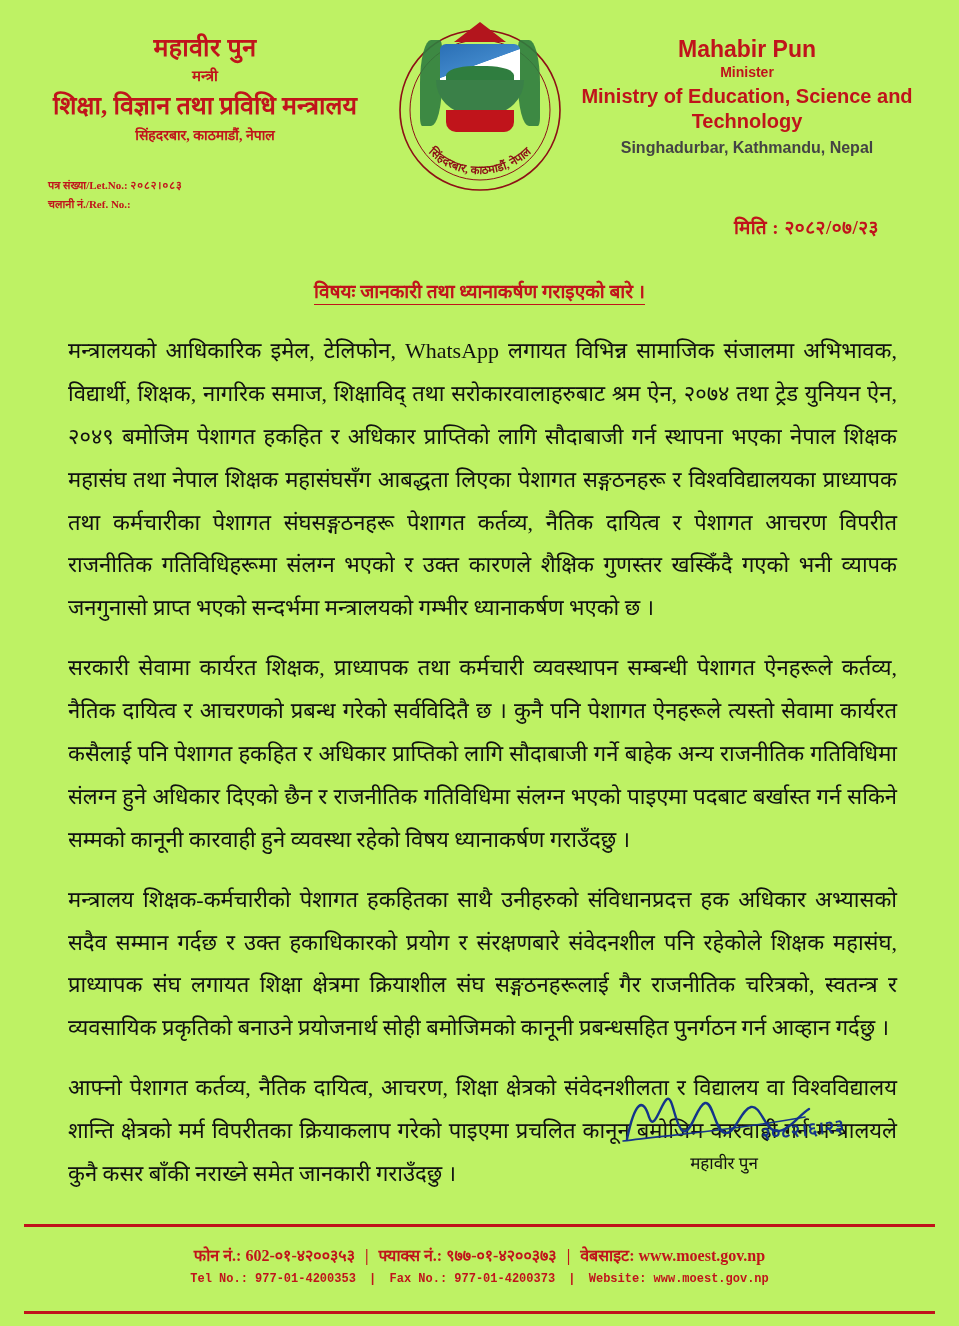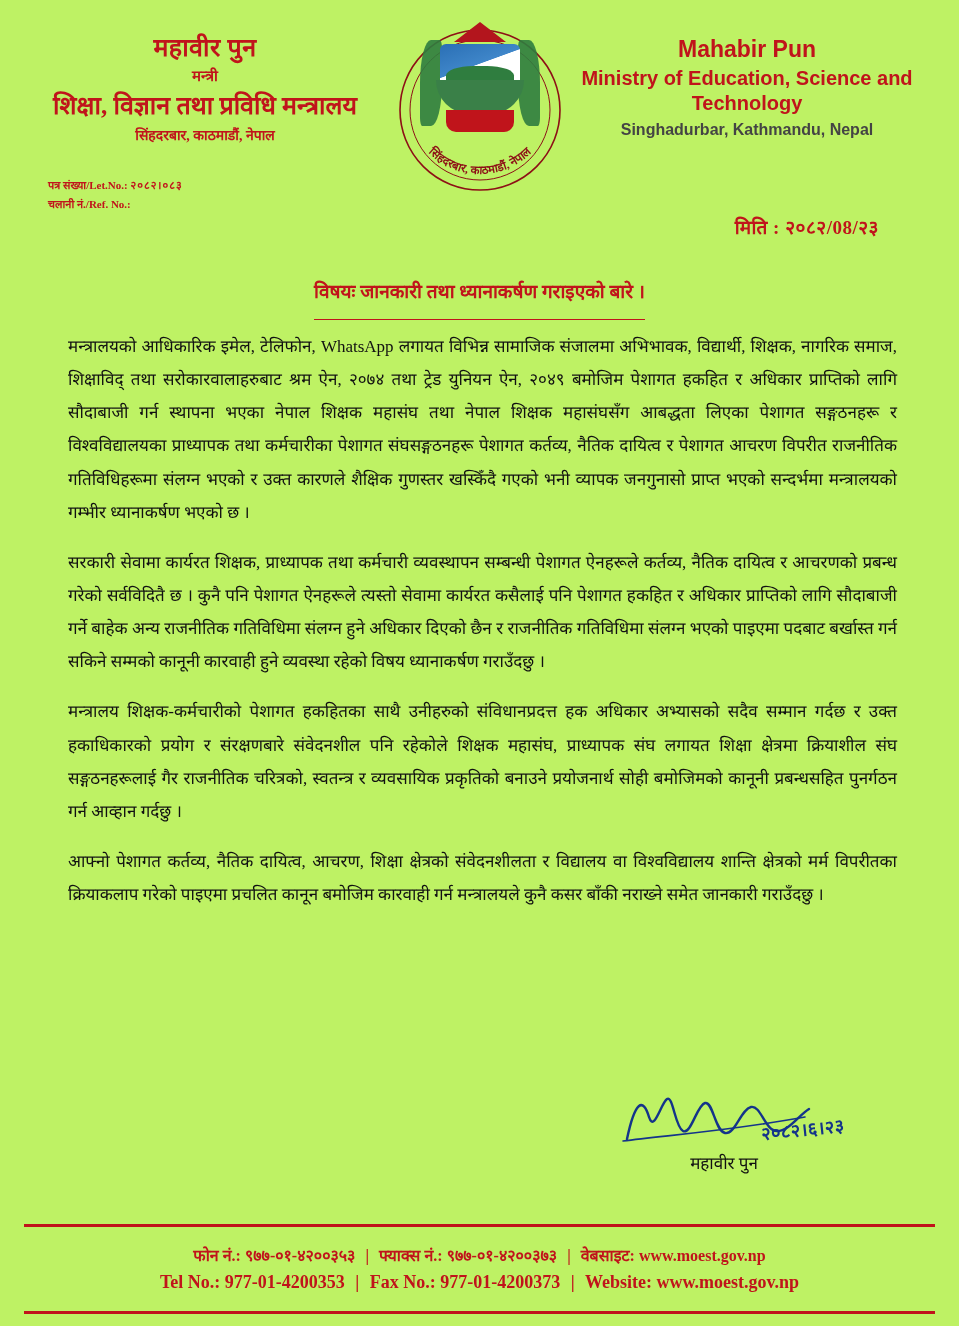--- a/index.html
+++ b/index.html
@@ -204,31 +204,31 @@
     left: 0;
     right: 0;
     top: 278px;
     text-align: center;
     color: #c0141b;
     font-size: 19px;
     font-weight: bold;
   }
   .subject span {
     border-bottom: 1.6px solid #c0141b;
-    padding-bottom: 17px;
+    padding-bottom: 2px;
   }
 
   
   .body-text {
     position: absolute;
     left: 68px;
     right: 62px;
     top: 330px;
     color: #111;
-    font-size: 17px;
+    font-size: 22px;
     line-height: 1.95;
     text-align: justify;
   }
   .body-text p {
     margin: 0 0 17px 0;
     text-indent: 0;
   }
 
   
   .signature {
@@ -287,22 +287,22 @@
     text-align: center;
     color: #c0141b;
     font-weight: bold;
   }
   .footer .fline.np {
     top: 26px;
     font-size: 16px;
   }
   .footer .fline.en {
     top: 54px;
-    font-size: 18px;
-    font-family: Liberation Serif, serif;
+    font-size: 12px;
+    font-family: Liberation Mono, monospace;
   }
   .footer .sep { padding: 0 6px; }
 </style>
 </head>
 <body>
 
 <div class="page">
 
   <div class="letterhead">
 
@@ -335,39 +335,40 @@
         <div class="wreath-r"></div>
         <div class="flag"></div>
         <div class="mtn"></div>
         <div class="hands"></div>
         <div class="base"></div>
       </div>
     </div>
 
     <div class="lh-right">
       <div class="name">Mahabir Pun</div>
+      <div class="post">Minister</div>
       <div class="ministry">Ministry of Education, Science and Technology</div>
       <div class="addr">Singhadurbar, Kathmandu, Nepal</div>
     </div>
   </div>
 
   <div class="refblock">
     <div class="line">
       <span>पत्र संख्या/Let.No.:</span>
       <span class="val">२०८२।०८३</span>
     </div>
     <div class="line">
       <span>चलानी नं./Ref. No.:</span>
       <span class="val"></span>
     </div>
   </div>
 
   <div class="datebox">
     <span>मिति :</span>
-    <span>२०८२/08/२३</span>
+    <span>२०८२/०७/२३</span>
   </div>
 
   <div class="subject">
     <span>विषयः जानकारी तथा ध्यानाकर्षण गराइएको बारे ।</span>
   </div>
 
   <div class="body-text">
     <p>मन्त्रालयको आधिकारिक इमेल, टेलिफोन, WhatsApp लगायत विभिन्न सामाजिक संजालमा अभिभावक, विद्यार्थी, शिक्षक, नागरिक समाज, शिक्षाविद् तथा सरोकारवालाहरुबाट श्रम ऐन, २०७४ तथा ट्रेड युनियन ऐन, २०४९ बमोजिम पेशागत हकहित र अधिकार प्राप्तिको लागि सौदाबाजी गर्न स्थापना भएका नेपाल शिक्षक महासंघ तथा नेपाल शिक्षक महासंघसँग आबद्धता लिएका पेशागत सङ्गठनहरू र विश्वविद्यालयका प्राध्यापक तथा कर्मचारीका पेशागत संघसङ्गठनहरू पेशागत कर्तव्य, नैतिक दायित्व र पेशागत आचरण विपरीत राजनीतिक गतिविधिहरूमा संलग्न भएको र उक्त कारणले शैक्षिक गुणस्तर खस्किँदै गएको भनी व्यापक जनगुनासो प्राप्त भएको सन्दर्भमा मन्त्रालयको गम्भीर ध्यानाकर्षण भएको छ ।</p>
     <p>सरकारी सेवामा कार्यरत शिक्षक, प्राध्यापक तथा कर्मचारी व्यवस्थापन सम्बन्धी पेशागत ऐनहरूले कर्तव्य, नैतिक दायित्व र आचरणको प्रबन्ध गरेको सर्वविदितै छ । कुनै पनि पेशागत ऐनहरूले त्यस्तो सेवामा कार्यरत कसैलाई पनि पेशागत हकहित र अधिकार प्राप्तिको लागि सौदाबाजी गर्ने बाहेक अन्य राजनीतिक गतिविधिमा संलग्न हुने अधिकार दिएको छैन र राजनीतिक गतिविधिमा संलग्न भएको पाइएमा पदबाट बर्खास्त गर्न सकिने सम्मको कानूनी कारवाही हुने व्यवस्था रहेको विषय ध्यानाकर्षण गराउँदछु ।</p>
     <p>मन्त्रालय शिक्षक-कर्मचारीको पेशागत हकहितका साथै उनीहरुको संविधानप्रदत्त हक अधिकार अभ्यासको सदैव सम्मान गर्दछ र उक्त हकाधिकारको प्रयोग र संरक्षणबारे संवेदनशील पनि रहेकोले शिक्षक महासंघ, प्राध्यापक संघ लगायत शिक्षा क्षेत्रमा क्रियाशील संघ सङ्गठनहरूलाई गैर राजनीतिक चरित्रको, स्वतन्त्र र व्यवसायिक प्रकृतिको बनाउने प्रयोजनार्थ सोही बमोजिमको कानूनी प्रबन्धसहित पुनर्गठन गर्न आव्हान गर्दछु ।</p>
@@ -385,21 +386,21 @@
       <div class="sig-date">२०८२।६।२३</div>
     </div>
     <div class="sig-name">महावीर पुन</div>
   </div>
 
   <div class="footer">
     <div class="rule-top"></div>
 
     <div class="fline np">
       <span>फोन नं.:</span>
-      <span>९७७-०१-४२००३५३</span>
+      <span>602-०१-४२००३५३</span>
       <span class="sep">|</span>
       <span>फ्याक्स नं.:</span>
       <span>९७७-०१-४२००३७३</span>
       <span class="sep">|</span>
       <span>वेबसाइट:</span>
       <span>www.moest.gov.np</span>
     </div>
 
     <div class="fline en">
       <span>Tel No.:</span>

